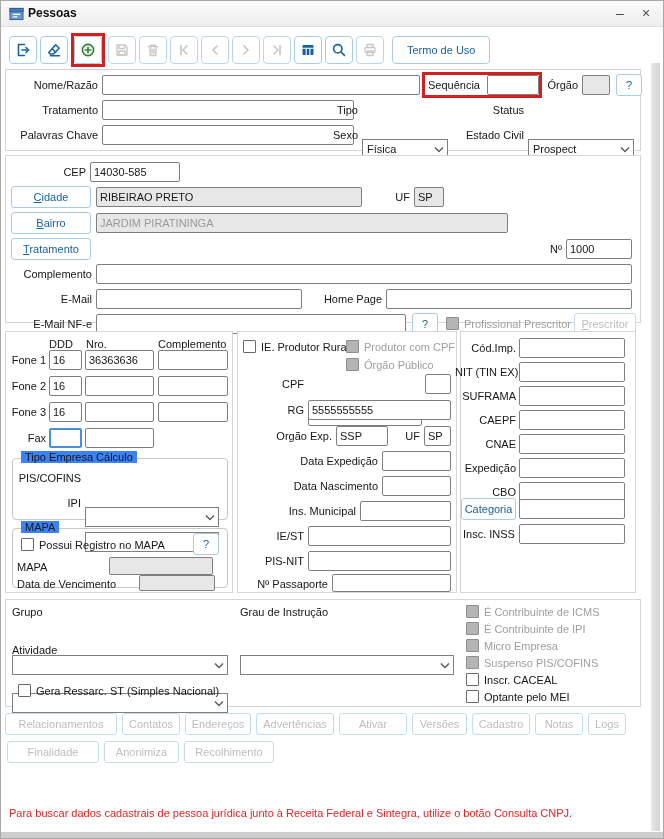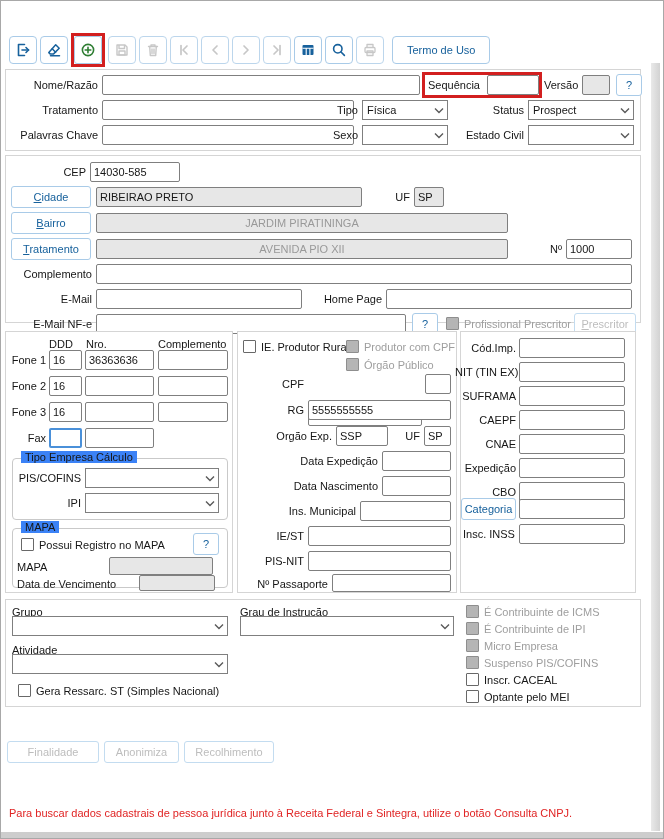--- a/index.html
+++ b/index.html
@@ -28,26 +28,26 @@
   
   .p { position:absolute; border:1px solid #d5d5d5; background:#fff; }
 
   .lbl { position:absolute; font-size:11px; color:#161616; white-space:nowrap; height:20px; line-height:20px; }
   .rt { text-align:right; }
   .dim { color:#9e9e9e; }
 
   .in { position:absolute; height:20px; border:1px solid #7f7f7f; border-radius:2px; background:#fff;
     font:11px "Liberation Sans",sans-serif; color:#161616; padding:0 3px; outline:none; }
   .in.gray { background:#e7e7e7; }
-  .in.dimtx { color:#999;text-align:center; }
+  .in.dimtx { color:#999; }
   .in.num { text-align:right;margin-top:32px; }
   .in.focus { border:2px solid #4a90d9; }
 
   .dd { position:absolute; height:20px; border:1px solid #7f7f7f; border-radius:0; background:#fff;
-    display:flex; align-items:center; }
+    display:flex; align-items:center;margin-top:39px; }
   .dd .val { flex:1; font-size:11px; color:#161616; padding:0 4px; overflow:hidden; white-space:nowrap; }
   .dd .chev { width:16px; color:#5a5a5a; display:flex; justify-content:center; }
 
   .cb { position:absolute; width:13px; height:13px; border:1px solid #686868; border-radius:1px; background:#fff; }
   .cb.dis { background:#b5b5b5; border-color:#8e8e8e; }
 
   .blink { position:absolute; height:22px; border:1px solid #a9cbe8; border-radius:3px; background:#fff;
     color:#17619c; font-size:11px; display:flex; align-items:center; justify-content:center; }
   .blink.dis { color:#bdbdbd; border-color:#c3dcf0; }
   .blink .bl-t { display:block; }
@@ -67,20 +67,30 @@
 
   .strip-r { position:absolute; left:650px; top:62px; width:9px; height:768px;
     background:linear-gradient(90deg,#e9e9e9,#d2d2d2); }
   .strip-b { position:absolute; left:0; top:831px; width:100%; height:8px; background:#cdcdcd; }
 </style>
 </head>
 <body>
 
 <div id="win">
 
+  <div id="titlebar">
+    <svg style="position:absolute;left:8px;top:6px" width="15" height="14" viewBox="0 0 16 15">
+      <rect x="1" y="1.5" width="14" height="12" fill="#6d96cc" stroke="#2d5a9e"></rect>
+      <rect x="1" y="1.5" width="14" height="3.5" fill="#4a7ab8" stroke="#2d5a9e"></rect>
+      <path d="M4 8 H12 M4 10.5 H9" stroke="#fff" stroke-width="1.4"></path>
+    </svg>
+    <span id="title">Pessoas</span>
+    <span class="winctl" style="right:32px">–</span>
+    <span class="winctl" style="right:6px">×</span>
+  </div>
 
   <div id="toolbar">
     <button class="tb">
       <svg width="16" height="16" viewBox="0 0 16 16" fill="none" stroke="currentColor" stroke-width="1.6" stroke-linecap="round" stroke-linejoin="round">
           <path d="M9.5 2.5H3.5v11h6"></path>
           <path d="M7 8h6.5"></path>
           <path d="M11 5.5 13.5 8 11 10.5"></path>
         </svg>
     </button>
     <button class="tb">
@@ -157,21 +167,21 @@
     <button class="tb-wide">Termo de Uso</button>
   </div>
 
   <div class="p" style="left:4px;top:68px;width:636px;height:82px">
     <span class="lbl rt" style="left:2px;top:5px;width:90px">Nome/Razão</span>
     <input class="in" style="left: 96px; top: 5px; width: 318px;" value="">
     <span class="redbox" style="left:416px;top:2px;width:120px;height:26px">
       <span class="lbl" style="left:3px;top:0px">Sequência</span>
       <input class="in" style="left: 62px; top: 0px; width: 52px;" value="">
     </span>
-    <span class="lbl rt" style="left:538px;top:5px;width:34px">Versão</span>
+    <span class="lbl rt" style="left:538px;top:5px;width:34px">Órgão</span>
     <input class="in gray" style="left: 576px; top: 5px; width: 28px;" value="">
     <button class="blink" style="left:610px;top:4px;width:26px">
         <span class="bl-t">?</span>
       </button>
 
     <span class="lbl rt" style="left:2px;top:30px;width:90px">Tratamento</span>
     <input class="in" style="left: 96px; top: 30px; width: 252px;" value="">
     <span class="lbl rt" style="left:316px;top:30px;width:36px">Tipo</span>
     <div class="dd" style="left:356px;top:30px;width:86px">
       <span class="val">Física</span>
@@ -225,21 +235,20 @@
     <input class="in gray" style="left: 408px; top: 31px; width: 30px;" value="SP">
 
     <button class="blink ul" style="left:5px;top:56px;width:80px">
         <span class="bl-t">Bairro</span>
       </button>
     <input class="in gray dimtx" style="left: 90px; top: 57px; width: 412px;" value="JARDIM PIRATININGA">
 
     <button class="blink ul" style="left:5px;top:82px;width:80px">
         <span class="bl-t">Tratamento</span>
       </button>
-    <input class="in gray dimtx" style="left: 90px; top: 83px; width: 412px;" value="AVENIDA PIO XII">
     <span class="lbl rt" style="left:530px;top:83px;width:26px">Nº</span>
     <input class="in" style="left: 560px; top: 83px; width: 66px;" value="1000">
 
     <span class="lbl rt" style="left:2px;top:108px;width:84px">Complemento</span>
     <input class="in" style="left: 90px; top: 108px; width: 536px;" value="">
 
     <span class="lbl rt" style="left:2px;top:133px;width:84px">E-Mail</span>
     <input class="in" style="left: 90px; top: 133px; width: 206px;" value="">
     <span class="lbl rt" style="left:308px;top:133px;width:68px">Home Page</span>
     <input class="in" style="left: 380px; top: 133px; width: 246px;" value="">
@@ -416,20 +425,31 @@
     <span class="cb dis" style="left:460px;top:39px"></span>
     <span class="lbl dim" style="left:478px;top:36px">Micro Empresa</span>
     <span class="cb dis" style="left:460px;top:56px"></span>
     <span class="lbl dim" style="left:478px;top:53px">Suspenso PIS/COFINS</span>
     <span class="cb" style="left:460px;top:73px"></span>
     <span class="lbl" style="left:478px;top:70px">Inscr. CACEAL</span>
     <span class="cb" style="left:460px;top:90px"></span>
     <span class="lbl" style="left:478px;top:87px">Optante pelo MEI</span>
   </div>
 
+  <div class="acts" style="left:4px;top:712px">
+    <button class="abtn" style="width:112px">Relacionamentos</button>
+    <button class="abtn" style="width:58px">Contatos</button>
+    <button class="abtn" style="width:66px">Endereços</button>
+    <button class="abtn" style="width:78px">Advertências</button>
+    <button class="abtn" style="width:68px">Ativar</button>
+    <button class="abtn" style="width:55px">Versões</button>
+    <button class="abtn" style="width:58px">Cadastro</button>
+    <button class="abtn" style="width:48px">Notas</button>
+    <button class="abtn" style="width:38px">Logs</button>
+  </div>
   <div class="acts" style="left:6px;top:740px">
     <button class="abtn" style="width:92px">Finalidade</button>
     <button class="abtn" style="width:75px">Anonimiza</button>
     <button class="abtn" style="width:90px">Recolhimento</button>
   </div>
 
   <div id="footer-msg">Para buscar dados cadastrais de pessoa jurídica junto à Receita Federal e Sintegra, utilize o botão Consulta CNPJ.</div>
 
   <div class="strip-r"></div>
   <div class="strip-b"></div>

